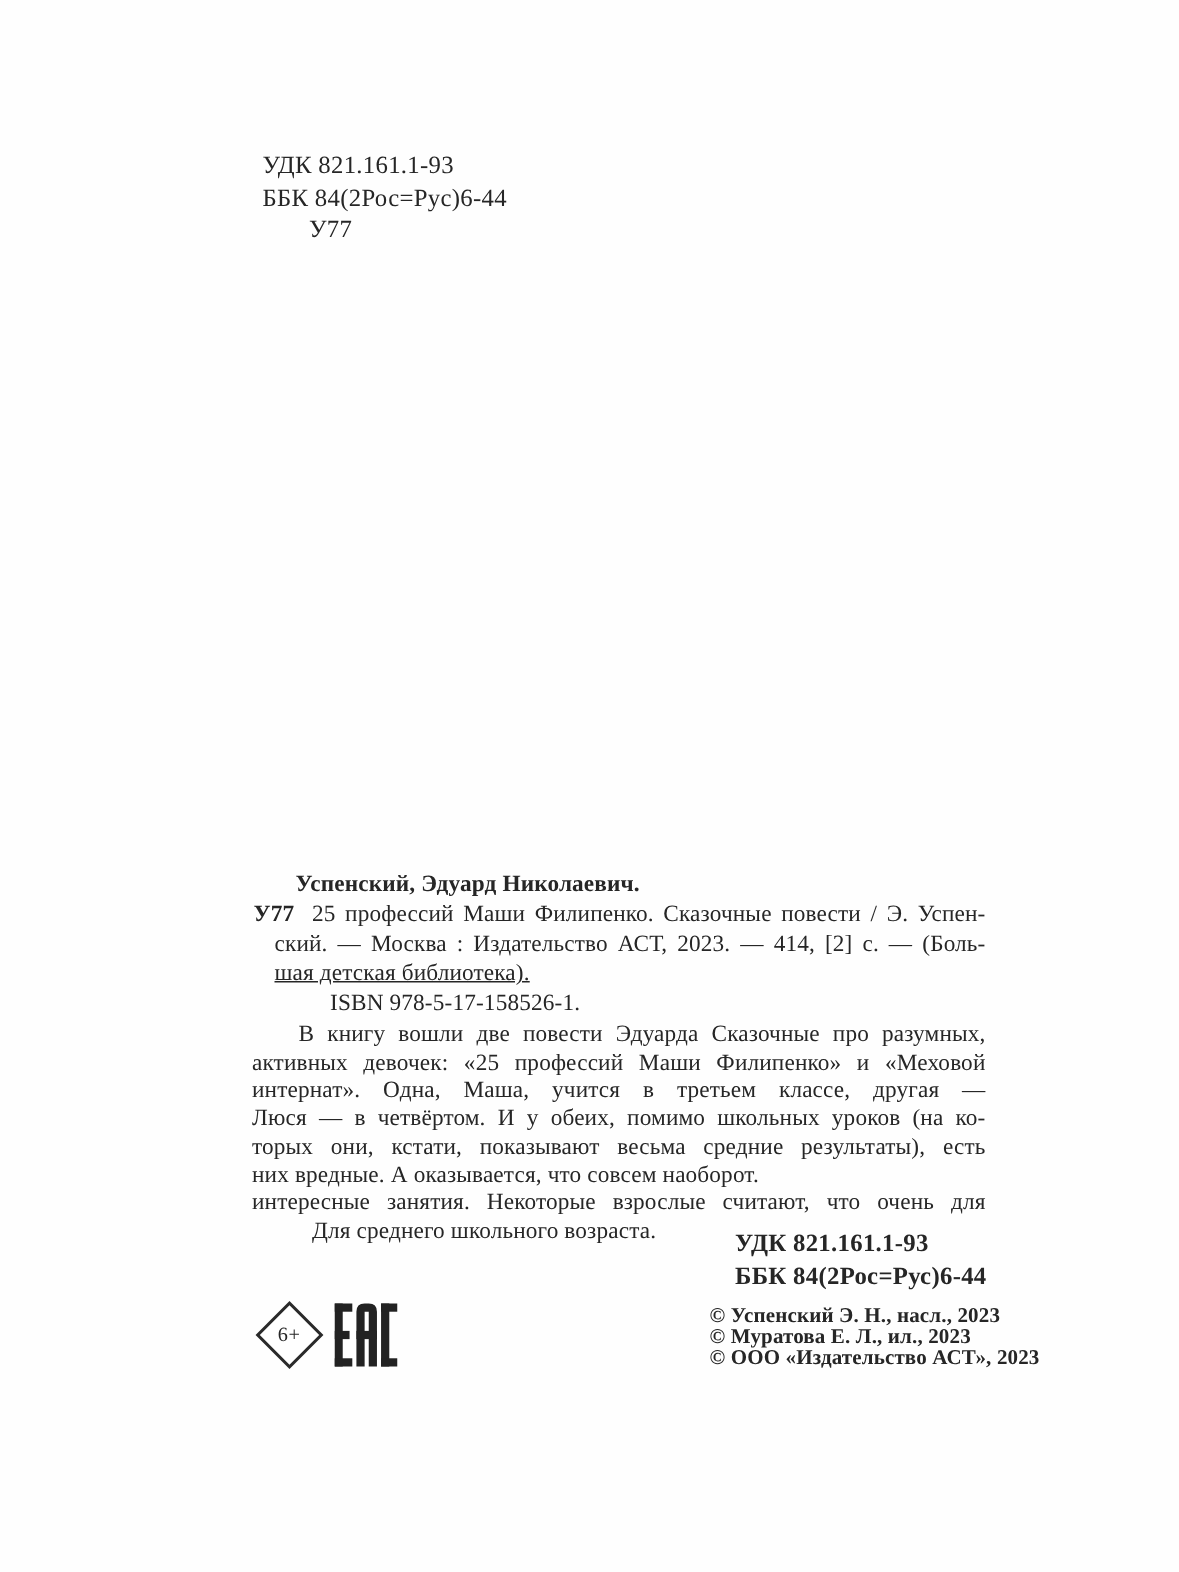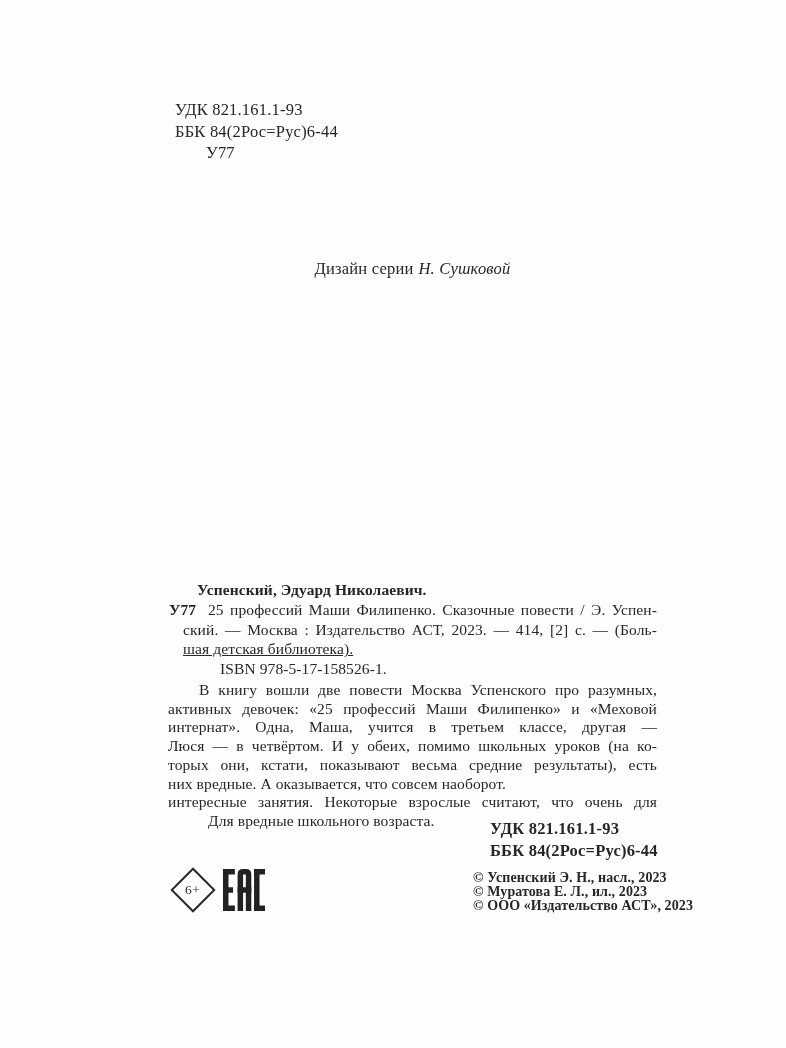--- a/index.html
+++ b/index.html
@@ -128,44 +128,41 @@
 
 <div class="page">
 
   <div class="top-codes">
     <div>УДК 821.161.1-93</div>
     <div>ББК 84(2Рос=Рус)6-44</div>
     <div class="sign">У77</div>
   </div>
 
 
-  <div class="credit credit-2">
-    <span>Дизайн серии</span><span class="name">Н. Сушковой</span>
-  </div>
 
   <div class="card">
     <div class="heading">Успенский, Эдуард Николаевич.</div>
     <div class="card-line first">
       <span class="hang">У77</span>
       <span>25 профессий Маши Филипенко. Сказочные повести / Э. Успен-</span>
     </div>
     <div class="card-line cont">ский. — Москва : Издательство АСТ, 2023. — 414, [2] с. — (Боль-</div>
     <div class="card-line last">шая детская библиотека).</div>
     <div class="isbn-line">ISBN 978-5-17-158526-1.</div>
   </div>
 
   <div class="annotation">
-    <div class="a-line a-first">В книгу вошли две повести Москва Успенского про разумных,</div>
+    <div class="a-line a-first">В книгу вошли две повести Эдуарда Сказочные про разумных,</div>
     <div class="a-line">активных девочек: «25 профессий Маши Филипенко» и «Меховой</div>
     <div class="a-line">интернат». Одна, Маша, учится в третьем классе, другая —</div>
     <div class="a-line">Люся — в четвёртом. И у обеих, помимо школьных уроков (на ко-</div>
     <div class="a-line">торых они, кстати, показывают весьма средние результаты), есть</div>
     <div class="a-line a-last">них вредные. А оказывается, что совсем наоборот.</div>
     <div class="a-line">интересные занятия. Некоторые взрослые считают, что очень для</div>
-    <div class="audience">Для вредные школьного возраста.</div>
+    <div class="audience">Для среднего школьного возраста.</div>
   </div>
 
   <div class="bottom-codes">
     <div>УДК 821.161.1-93</div>
     <div>ББК 84(2Рос=Рус)6-44</div>
   </div>
 
   <div class="age-badge">
     <div class="diamond">
       <span>6+</span>

